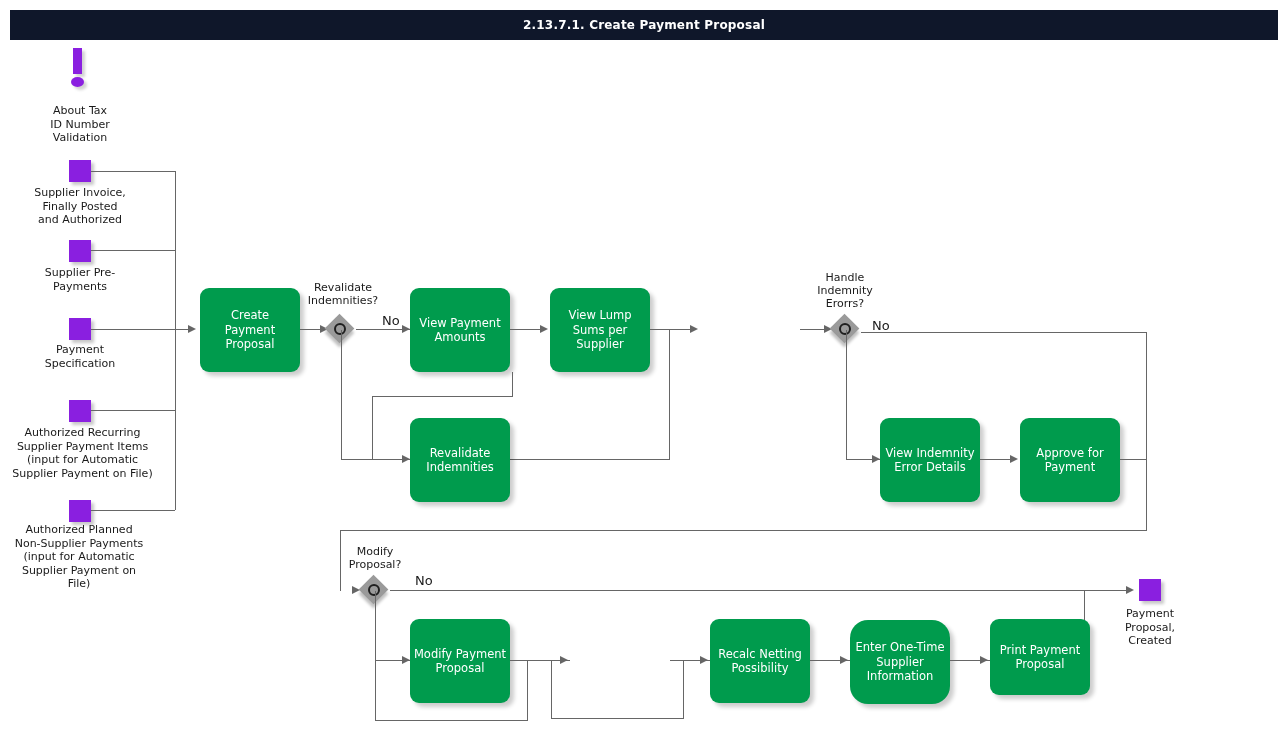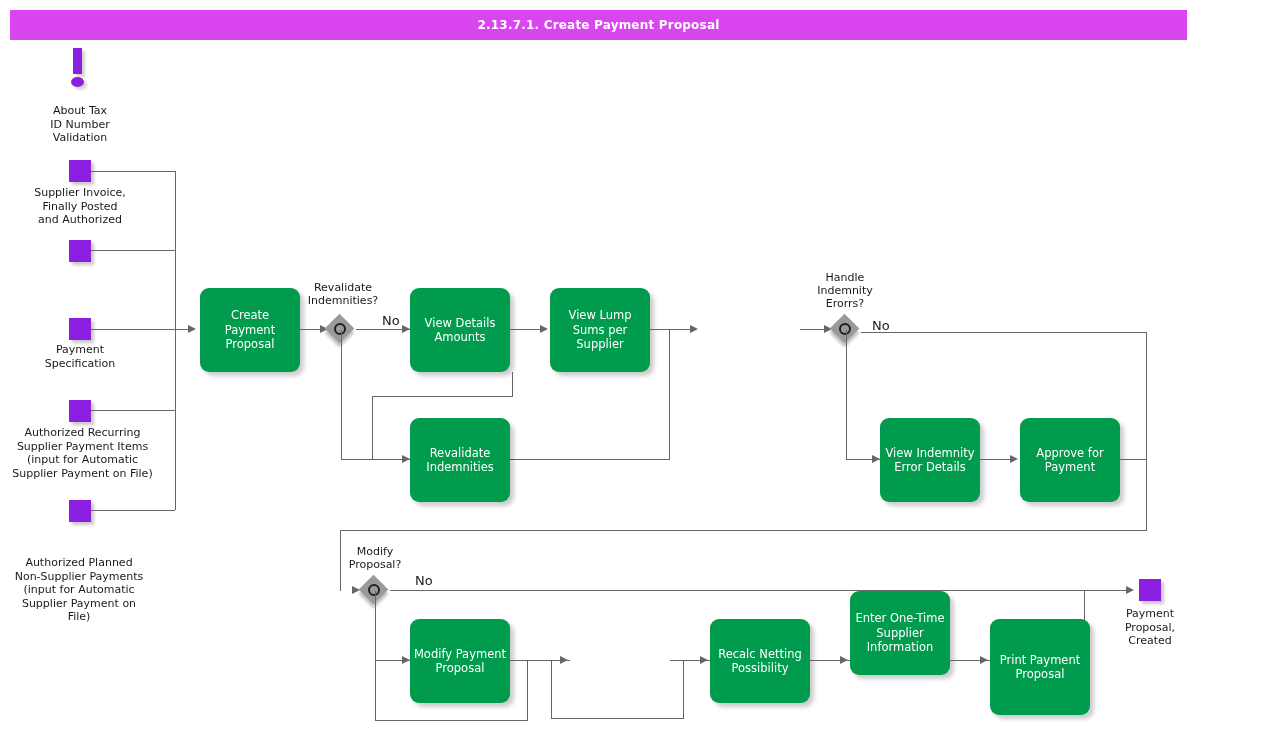--- a/index.html
+++ b/index.html
@@ -13,22 +13,22 @@
     width: 1280px;
     height: 750px;
     background: #ffffff;
     overflow: hidden;
   }
 
   
   .title-bar {
     position: absolute;
     left: 10px; top: 10px;
-    width: 1177px; height: 30px;
-    background: #d946ef;
+    width: 1268px; height: 30px;
+    background: #0f172a;
     color: #ffffff;
     font-size: 12px;
     font-weight: bold;
     display: flex;
     align-items: center;
     justify-content: center;
     letter-spacing: 0.2px;
   }
 
   
@@ -157,33 +157,35 @@
   <div class="node-label" style="left:10px; top:104px; width:140px;">About Tax
 ID Number
 Validation</div>
 
   <div class="event" style="left:69px; top:160px;"></div>
   <div class="node-label" style="left:6px; top:186px; width:148px;">Supplier Invoice,
 Finally Posted
 and Authorized</div>
 
   <div class="event" style="left:69px; top:240px;"></div>
+  <div class="node-label" style="left:6px; top:266px; width:148px;">Supplier Pre-
+Payments</div>
 
   <div class="event" style="left:69px; top:318px;"></div>
   <div class="node-label" style="left:6px; top:343px; width:148px;">Payment
 Specification</div>
 
   <div class="event" style="left:69px; top:400px;"></div>
   <div class="node-label" style="left:0px; top:426px; width:165px;">Authorized Recurring
 Supplier Payment Items
 (input for Automatic
 Supplier Payment on File)</div>
 
   <div class="event" style="left:69px; top:500px;"></div>
-  <div class="node-label" style="left:0px; top:556px; width:158px;">Authorized Planned
+  <div class="node-label" style="left:0px; top:523px; width:158px;">Authorized Planned
 Non-Supplier Payments
 (input for Automatic
 Supplier Payment on
 File)</div>
 
   <div class="conn h" style="left:91px; top:171px; width:84px;"></div>
 
   <div class="conn h" style="left:91px; top:250px; width:84px;"></div>
 
   <div class="conn h" style="left:91px; top:329px; width:97px;"></div>
@@ -210,21 +212,21 @@
   </div>
 
   <div class="edge-label" style="left:382px; top:313px;">No</div>
   <div class="conn h" style="left:356px; top:329px; width:54px;"></div>
   <div class="arrow right" style="left:402px; top:325px;"></div>
 
   <div class="conn v" style="left:341px; top:330px; height:129px;"></div>
   <div class="conn h" style="left:341px; top:459px; width:69px;"></div>
   <div class="arrow right" style="left:402px; top:455px;"></div>
 
-  <div class="task" style="left:410px; top:288px; width:100px; height:84px;">View Details
+  <div class="task" style="left:410px; top:288px; width:100px; height:84px;">View Payment
 Amounts</div>
 
   <div class="conn h" style="left:510px; top:329px; width:32px;"></div>
   <div class="arrow right" style="left:540px; top:325px;"></div>
 
   <div class="task" style="left:550px; top:288px; width:100px; height:84px;">View Lump
 Sums per
 Supplier</div>
 
   <div class="conn h" style="left:650px; top:329px; width:42px;"></div>
@@ -300,28 +302,28 @@
 
   <div class="conn h" style="left:670px; top:660px; width:40px;"></div>
   <div class="arrow right" style="left:700px; top:656px;"></div>
 
   <div class="task" style="left:710px; top:619px; width:100px; height:84px;">Recalc Netting
 Possibility</div>
 
   <div class="conn h" style="left:810px; top:660px; width:40px;"></div>
   <div class="arrow right" style="left:840px; top:656px;"></div>
 
-  <div class="task" style="left:850px; top:591px; width:100px; height:84px;">Enter One-Time
+  <div class="task" style="left:850px; top:620px; width:100px; height:84px;border-radius:18px;">Enter One-Time
 Supplier
 Information</div>
 
   <div class="conn h" style="left:950px; top:660px; width:40px;"></div>
   <div class="arrow right" style="left:980px; top:656px;"></div>
 
-  <div class="task" style="left:990px; top:619px; width:100px; height:96px;">Print Payment
+  <div class="task" style="left:990px; top:619px; width:100px; height:76px;">Print Payment
 Proposal</div>
 
   <div class="conn v" style="left:1084px; top:591px; height:29px;"></div>
 
   <div class="conn v" style="left:527px; top:660px; height:60px;"></div>
   <div class="conn h" style="left:375px; top:720px; width:153px;"></div>
   <div class="conn v" style="left:375px; top:660px; height:61px;"></div>
 
   <div class="conn v" style="left:683px; top:660px; height:58px;"></div>
   <div class="conn h" style="left:551px; top:718px; width:133px;"></div>

